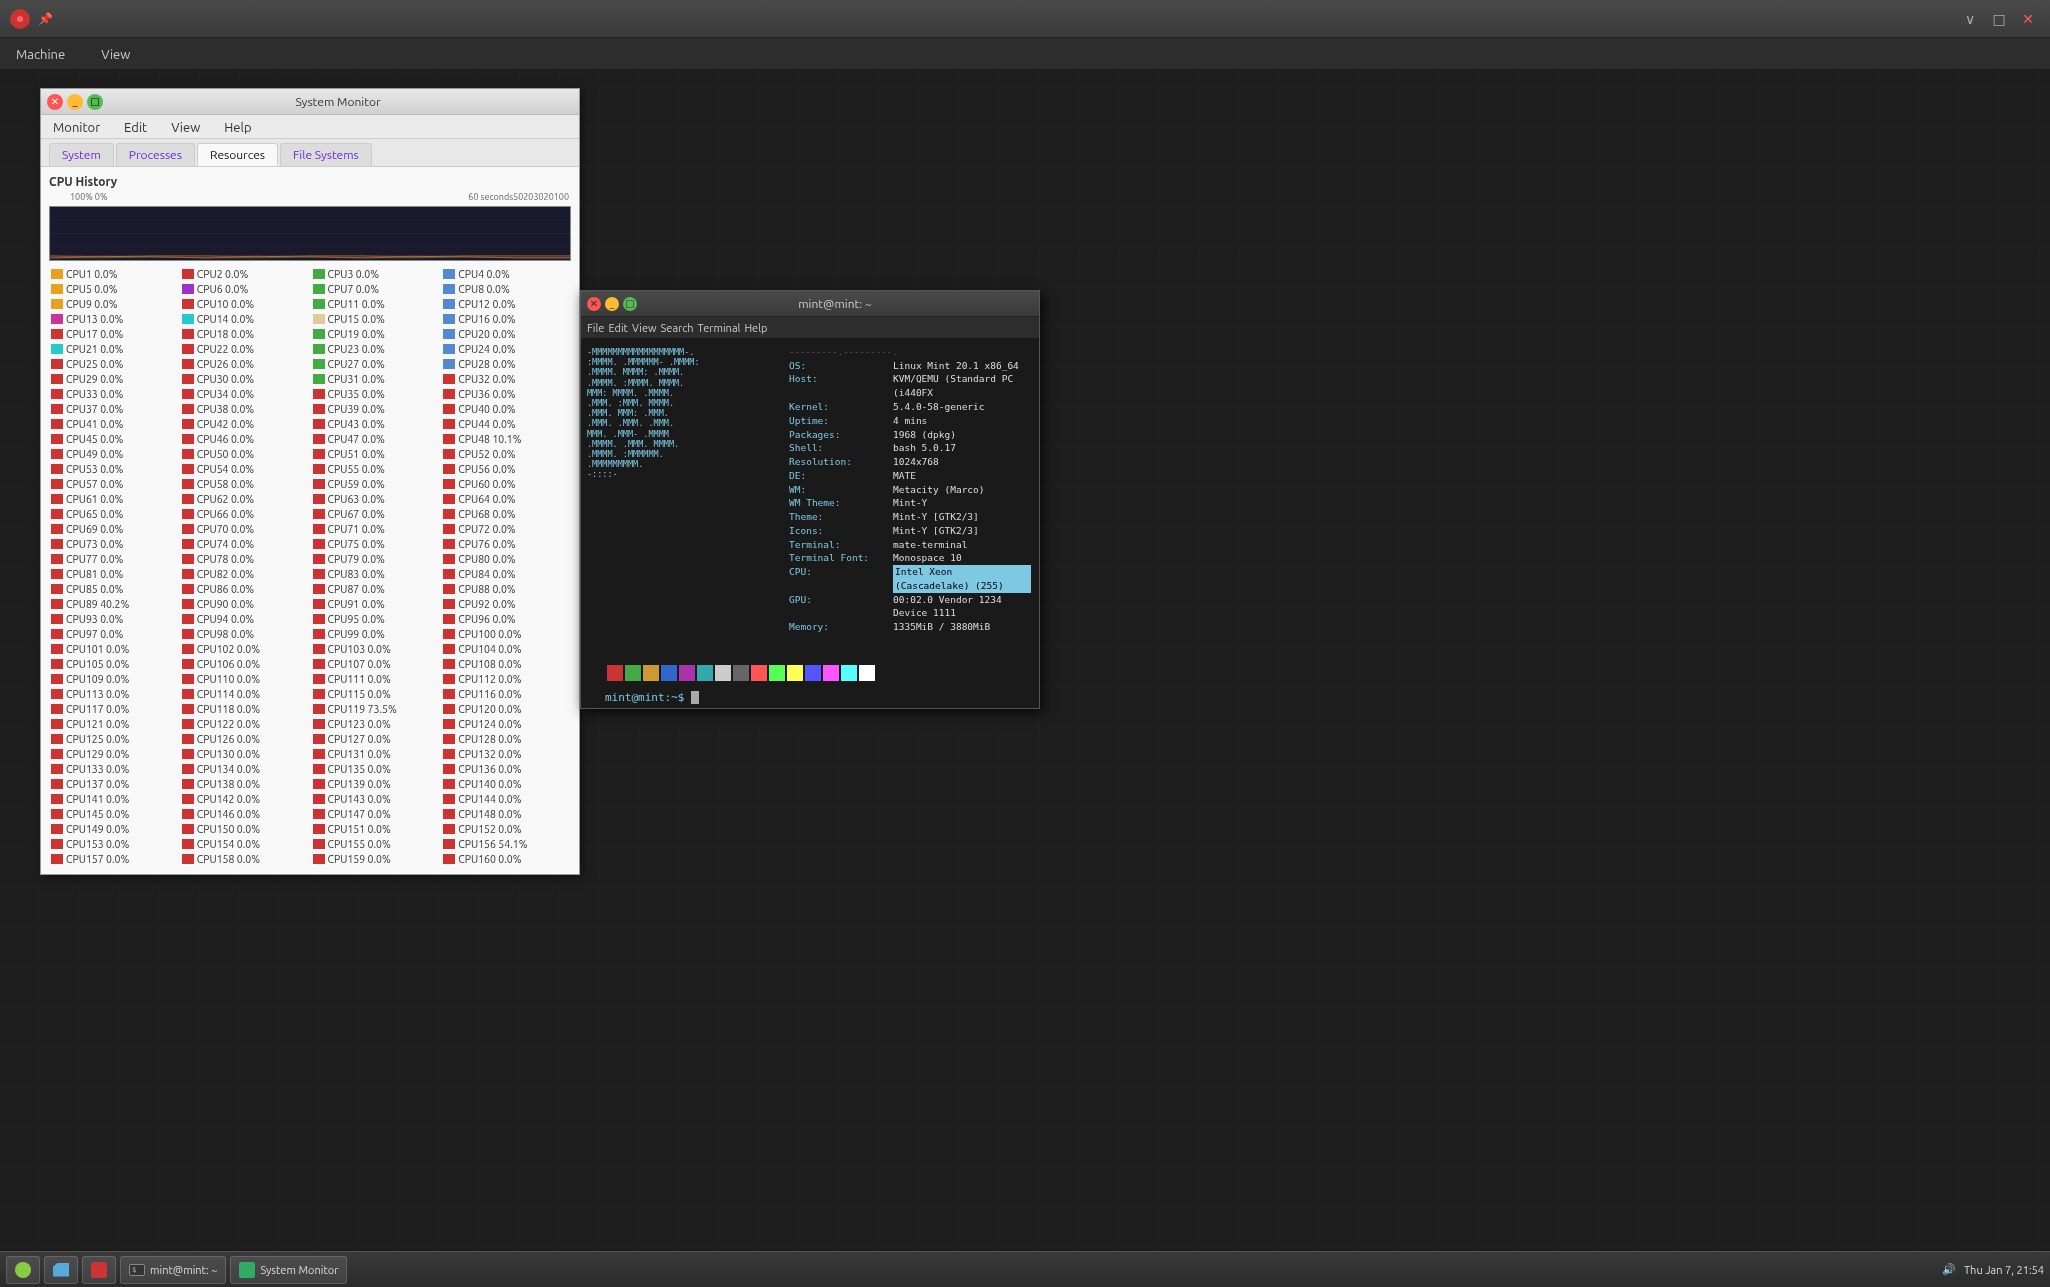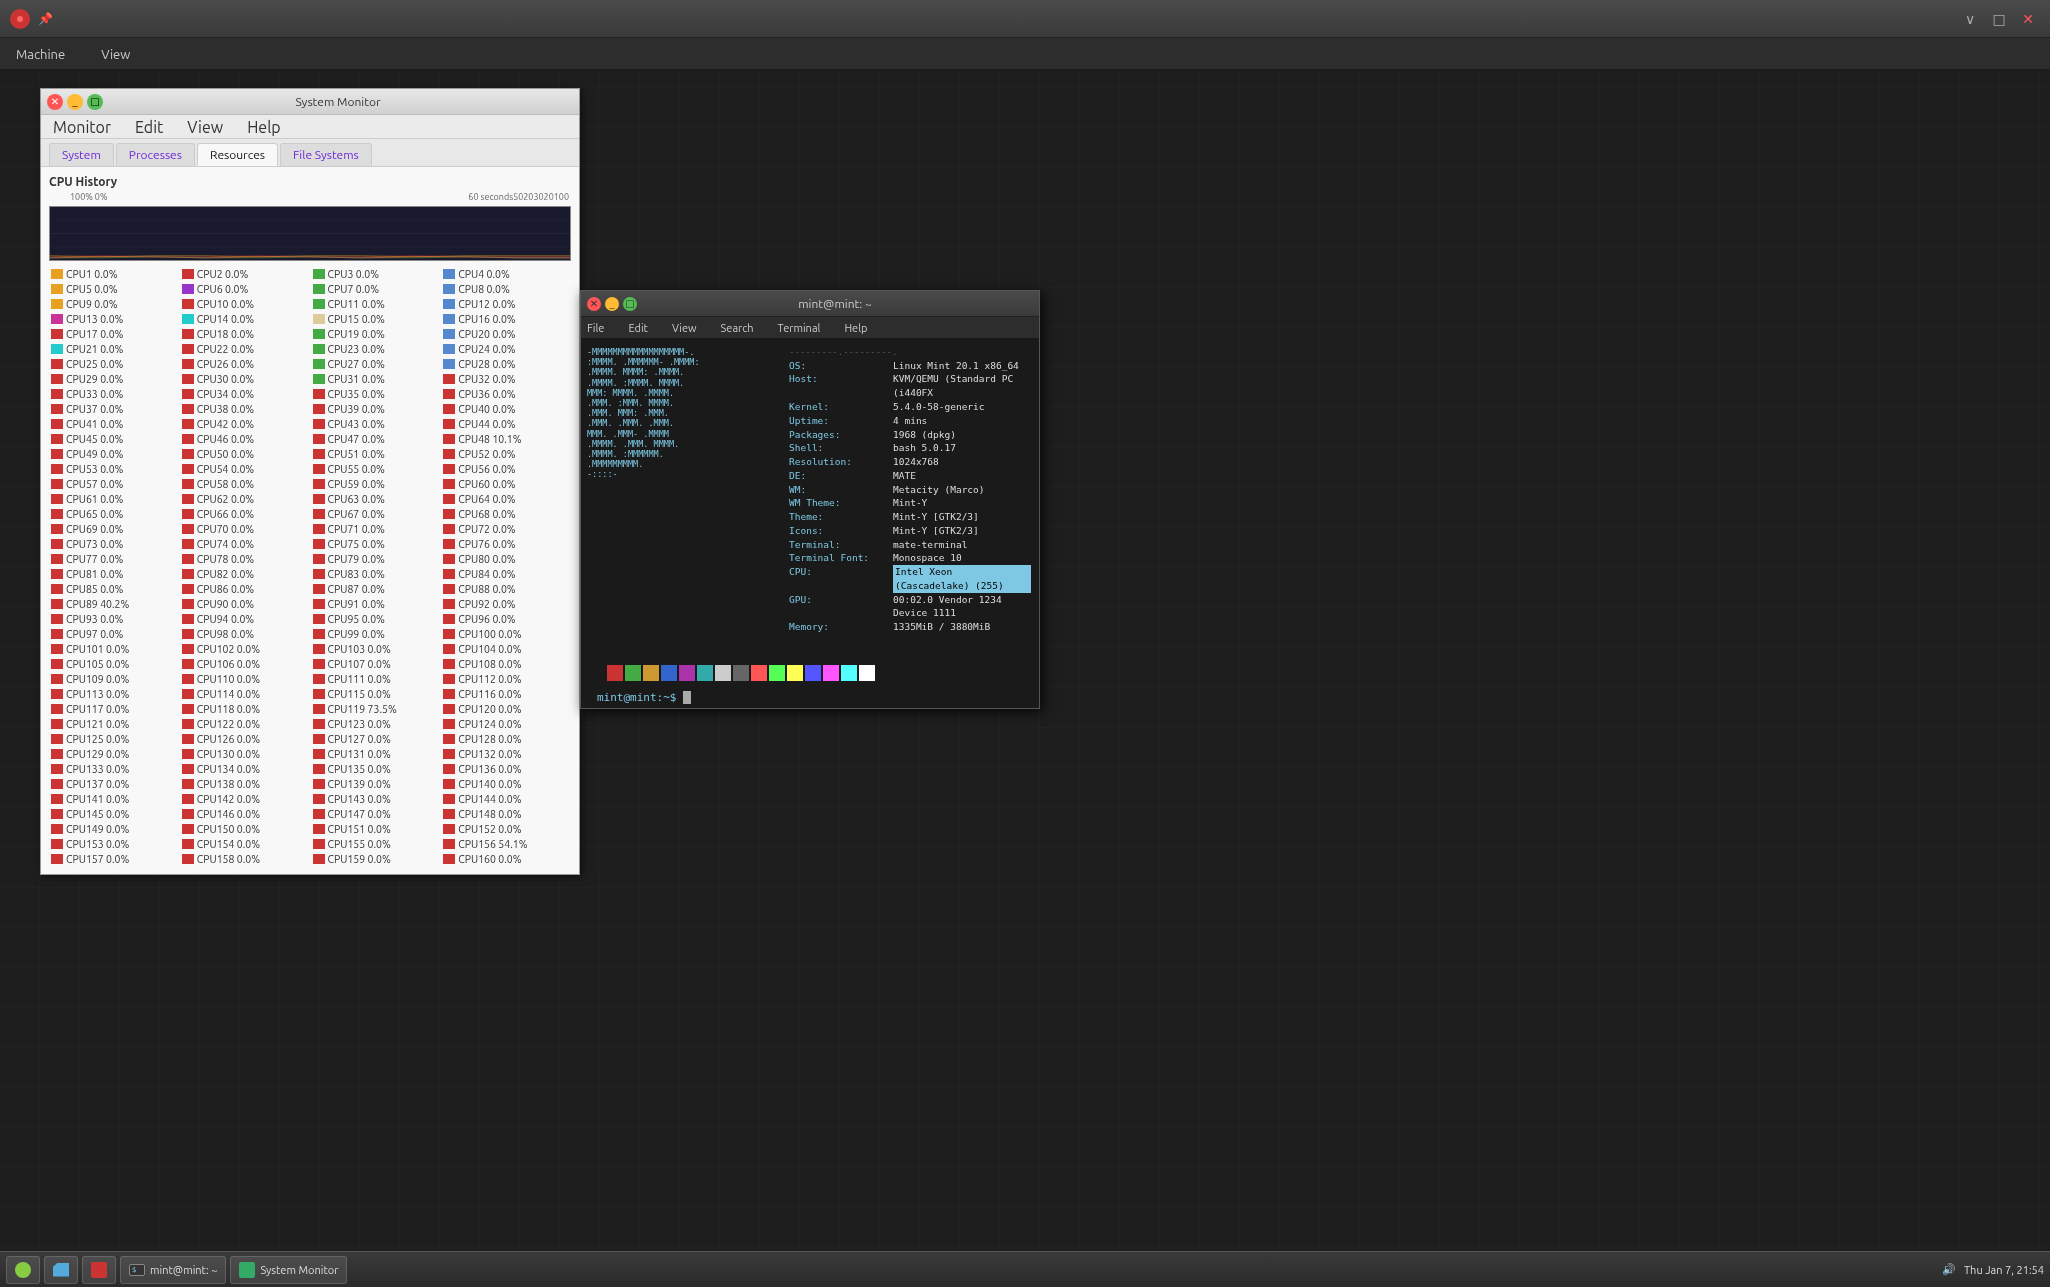--- a/index.html
+++ b/index.html
@@ -162,21 +162,21 @@
       background: #ebebeb;
       height: 24px;
       display: flex;
       align-items: center;
       padding: 0 6px;
       gap: 12px;
       border-bottom: 1px solid #ccc;
     }
 
     .sysmon-menu {
-      font-size: 16px;
+      font-size: 13px;
       color: #333;
       cursor: pointer;
       padding: 2px 6px;
     }
 
     .sysmon-tabs {
       display: flex;
       background: #e8e8e8;
       border-bottom: 1px solid #ccc;
       padding: 4px 8px 0;
@@ -307,21 +307,21 @@
       justify-content: center;
       color: #333;
     }
 
     .terminal-menubar {
       background: #2d2d2d;
       height: 22px;
       display: flex;
       align-items: center;
       padding: 0 6px;
-      gap: 24px;
+      gap: 4px;
       border-bottom: 1px solid #1a1a1a;
     }
 
     .terminal-menu {
       font-size: 11px;
       color: #ccc;
       cursor: pointer;
     }
 
     .terminal-body {
@@ -364,21 +364,21 @@
     }
 
     .info-highlight {
       background: #7ec8e3;
       color: #000;
       padding: 0 2px;
     }
 
     .terminal-prompt-line {
       background: #1a1a1a;
-      padding: 4px 16px;
+      padding: 4px 24px;
       font-family: monospace;
       font-size: 11px;
       border-top: none;
     }
 
     .prompt-text {
       color: #7ec8e3;
     }
 
     .cursor {

